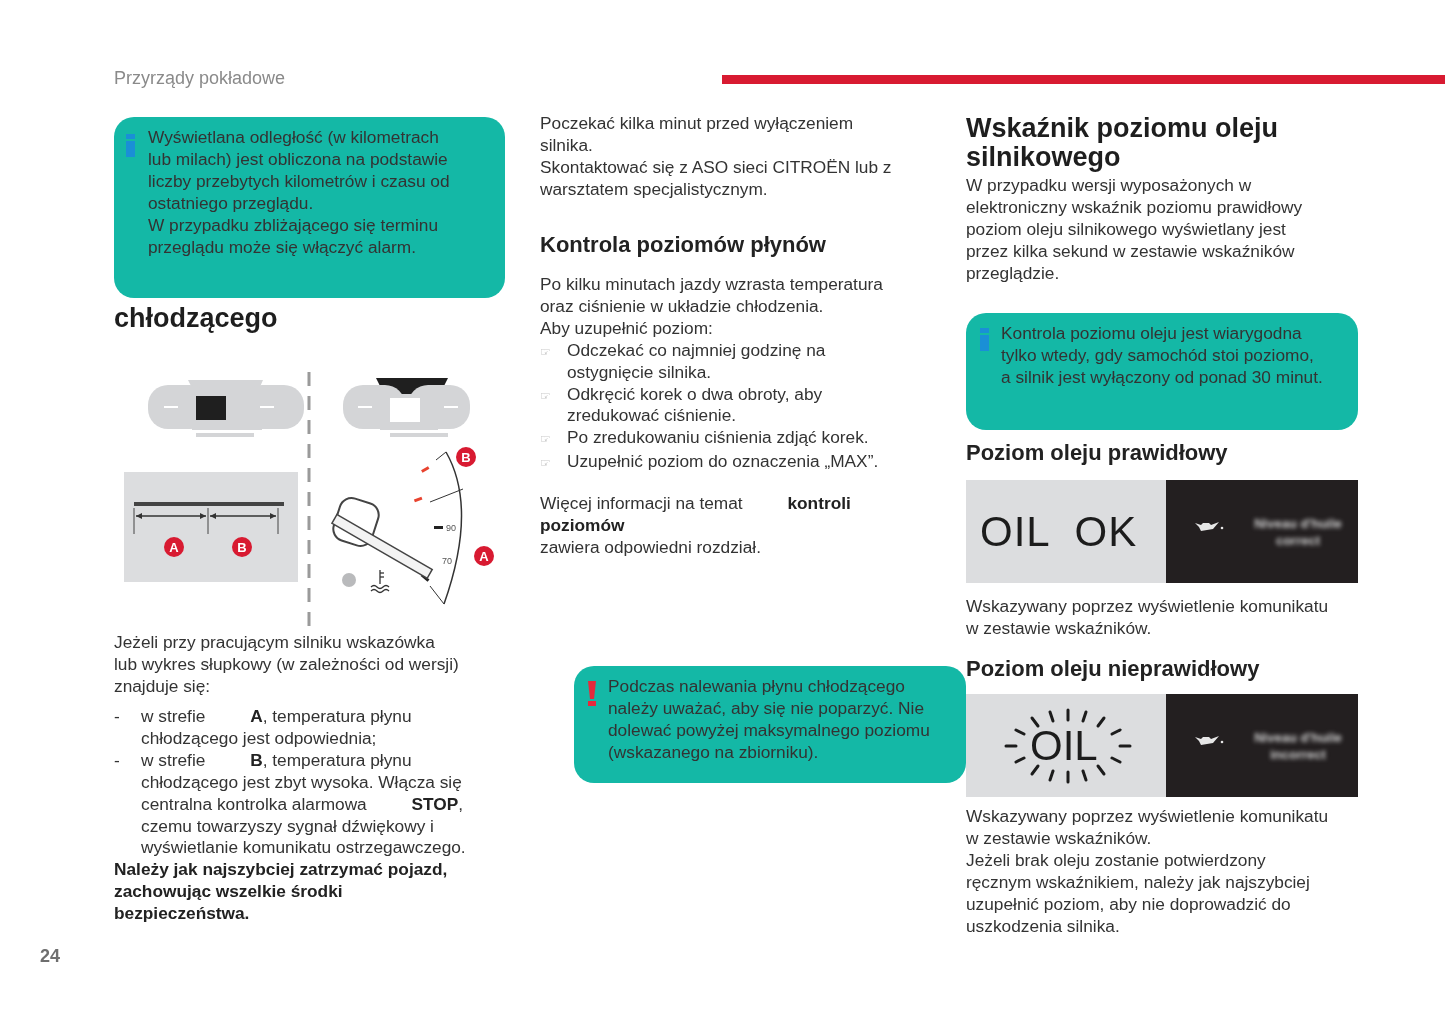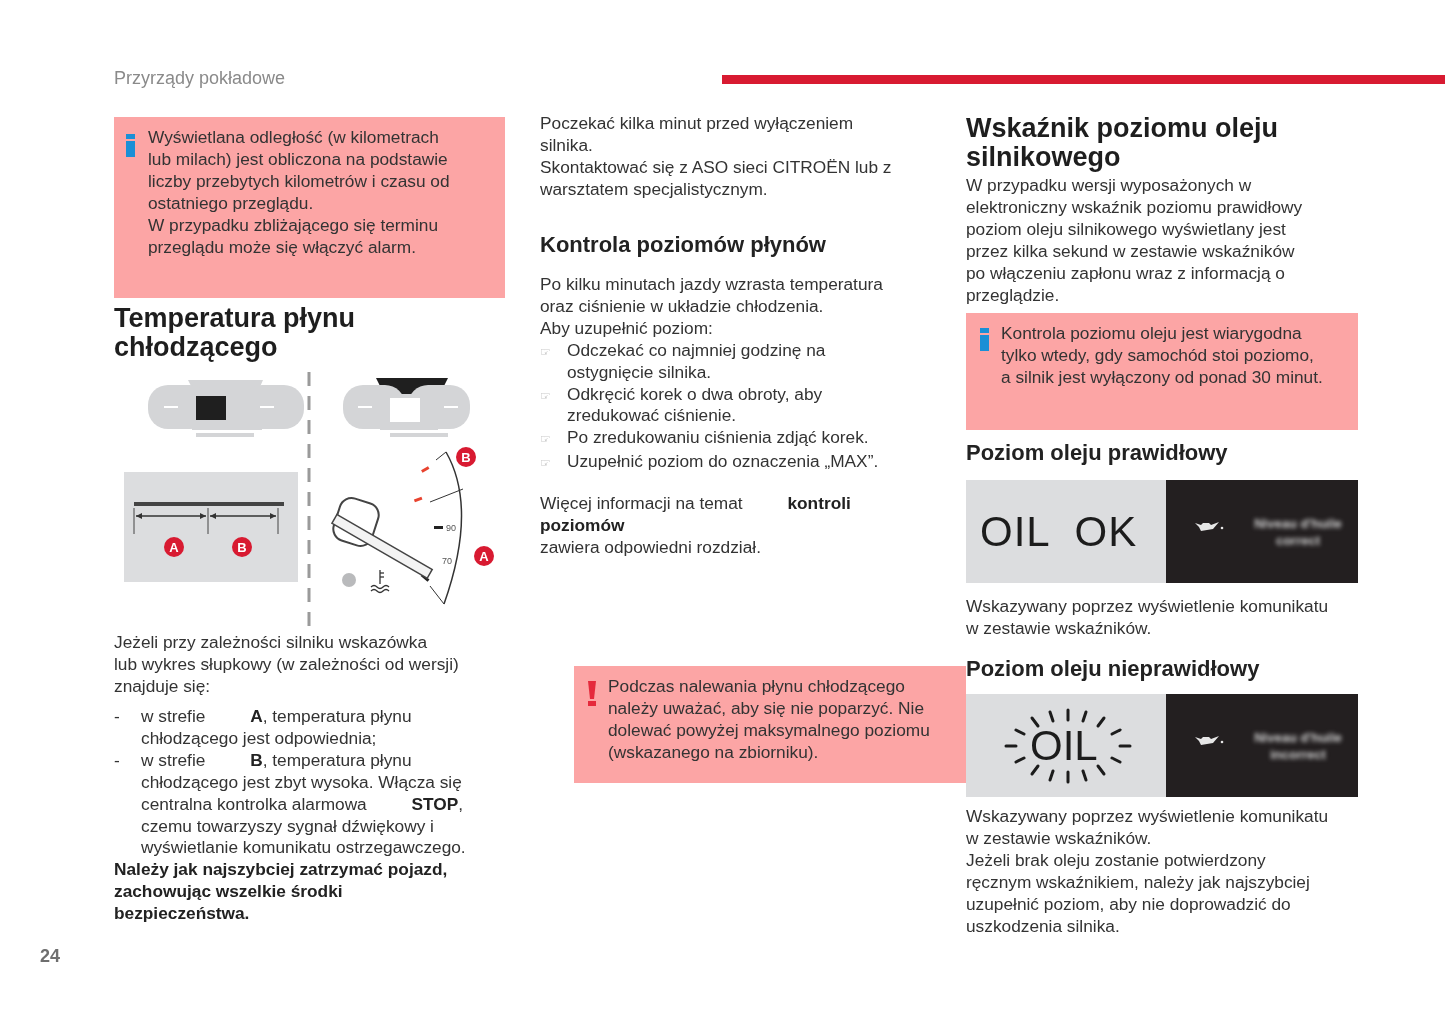--- a/index.html
+++ b/index.html
@@ -6,21 +6,21 @@
   body { width:1445px; height:1019px; position:relative; overflow:hidden;
          font-family:"Liberation Sans", sans-serif; color:#2b2b2b; }
   .abs { position:absolute; }
   .header-title { left:114px; top:68px; font-size:18px; color:#8a8a8a; }
   .red-bar { left:722px; top:75px; width:723px; height:9px; background:#d81a31; }
   .page-num { left:40px; top:946px; font-size:18px; font-weight:bold; color:#6e6e6e; }
 
   .txt { font-size:17.3px; line-height:21.9px; color:#333; }
   .h1 { font-size:27px; line-height:29px; font-weight:bold; color:#1e1e1e; }
   .h2 { font-size:22px; line-height:26px; font-weight:bold; color:#222; }
-  .graybox { background:#fca5a5; }
+  .graybox { background:#14b8a6;border-radius:20px; }
   .info-icon { position:absolute; width:9px; }
   .info-icon .dot { display:block; width:9px; height:5px; background:#1a8fd6; }
   .info-icon .bar { display:block; width:9px; height:16px; margin-top:2px; background:#1a8fd6; }
   .warn-icon { position:absolute; width:8px; }
   .warn-icon .bar { display:block; width:8px; height:18px; background:#e52a3c; clip-path:polygon(0 0,100% 0,75% 100%,25% 100%); }
   .warn-icon .dot { display:block; width:8px; height:5px; margin-top:2px; background:#e52a3c; }
 
   .bullet-row { display:flex; }
   .bullet-row .mark { width:27px; flex:none; color:#999; font-size:12px; padding-top:2px; }
   .dash-row { display:flex; }
@@ -46,21 +46,20 @@
     <div>Wyświetlana odległość (w kilometrach</div>
     <div>lub milach) jest obliczona na podstawie</div>
     <div>liczby przebytych kilometrów i czasu od</div>
     <div>ostatniego przeglądu.</div>
     <div>W przypadku zbliżającego się terminu</div>
     <div>przeglądu może się włączyć alarm.</div>
   </div>
 </div>
 
 <div class="abs h1" style="left:114px;top:304px;">
-  <div>Temperatura płynu</div>
   <div>chłodzącego</div>
 </div>
 
 <svg class="abs" style="left:118px;top:368px;" width="390" height="260" viewBox="0 0 390 260">
 
   <line x1="191" y1="4" x2="191" y2="258" stroke="#9a9a9a" stroke-width="3" stroke-dasharray="14,10"></line>
 
   <g>
     <path d="M70,12 L145,12 L138,28 L78,28 Z" fill="#d4d5d7"></path>
     <rect x="30" y="17" width="62" height="44" rx="20" fill="#d4d5d7"></rect>
@@ -126,21 +125,21 @@
       <line x1="262" y1="202" x2="262" y2="216"></line>
       <line x1="262" y1="205" x2="266" y2="205"></line>
       <line x1="262" y1="209" x2="266" y2="209"></line>
       <path d="M253,219 q3,-3 6,0 q3,3 6,0 q3,-3 6,0"></path>
       <path d="M253,223 q3,-3 6,0 q3,3 6,0 q3,-3 6,0"></path>
     </g>
   </g>
 </svg>
 
 <div class="abs txt" style="left:114px;top:632px;width:400px;">
-  <div>Jeżeli przy zależności silniku wskazówka</div>
+  <div>Jeżeli przy pracującym silniku wskazówka</div>
   <div>lub wykres słupkowy (w zależności od wersji)</div>
   <div>znajduje się:</div>
 </div>
 
 <div class="abs txt" style="left:114px;top:706px;width:395px;">
   <div class="dash-row">
     <span class="mark">-</span>
     <span><span>w strefie </span><b>A</b><span>, temperatura płynu chłodzącego jest odpowiednia;</span></span>
   </div>
   <div class="dash-row">
@@ -199,21 +198,20 @@
 
 <div class="abs h1" style="left:966px;top:114px;">
   <div>Wskaźnik poziomu oleju</div>
   <div>silnikowego</div>
 </div>
 <div class="abs txt" style="left:966px;top:175px;width:395px;">
   <div>W przypadku wersji wyposażonych w</div>
   <div>elektroniczny wskaźnik poziomu prawidłowy</div>
   <div>poziom oleju silnikowego wyświetlany jest</div>
   <div>przez kilka sekund w zestawie wskaźników</div>
-  <div>po włączeniu zapłonu wraz z informacją o</div>
   <div>przeglądzie.</div>
 </div>
 
 <div class="abs graybox" style="left:966px;top:313px;width:392px;height:117px;">
   <span class="info-icon" style="left:14px;top:15px;">
       <span class="dot"></span>
       <span class="bar"></span>
     </span>
   <div class="abs txt" style="left:35px;top:10px;width:355px;">
     <div>Kontrola poziomu oleju jest wiarygodna</div>

